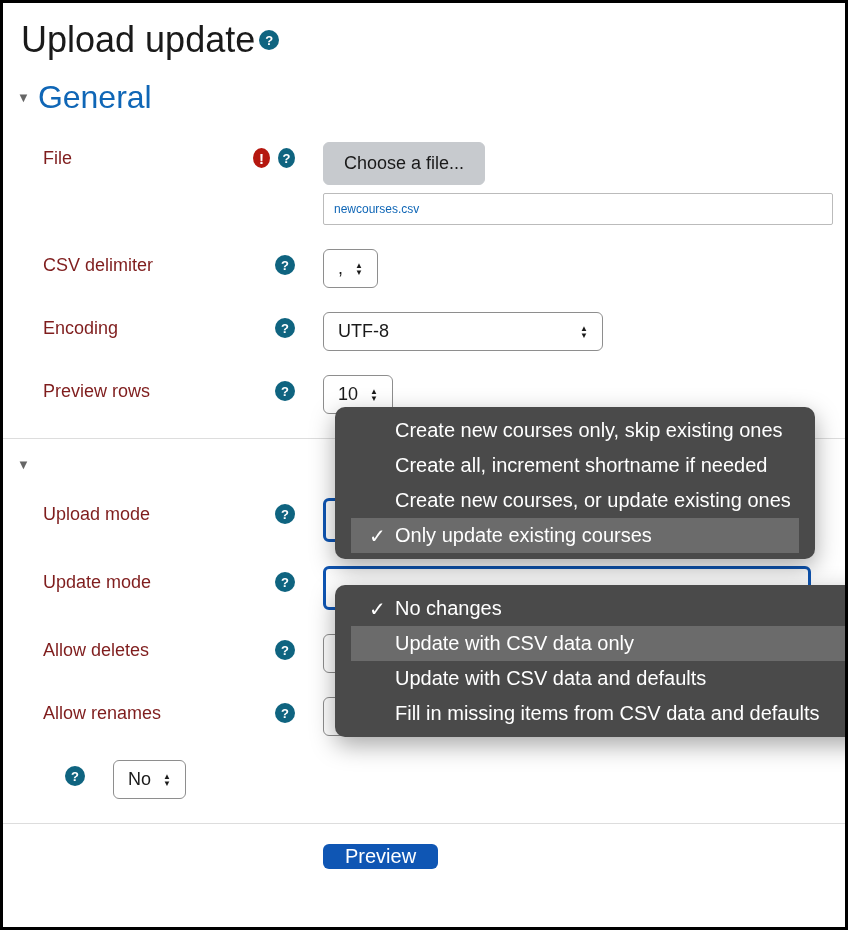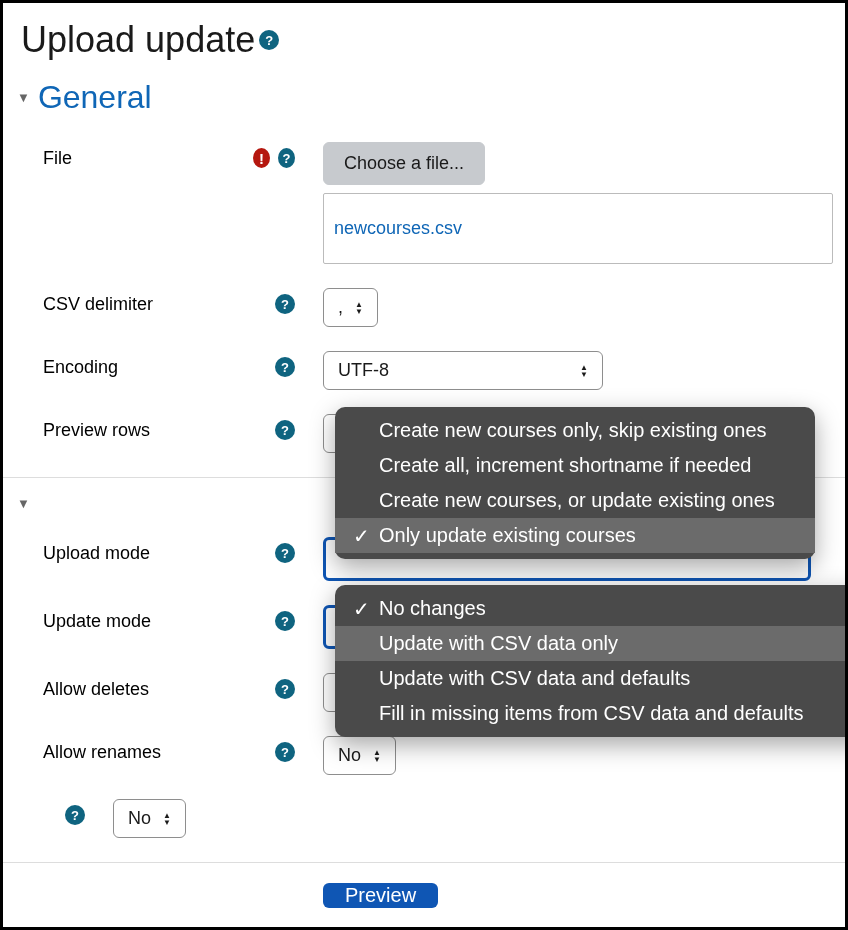--- a/index.html
+++ b/index.html
@@ -67,21 +67,21 @@
       font-weight: 400;
     }
     .field-row {
       display: flex;
       align-items: flex-start;
       padding: 12px 0 12px 40px;
       font-size: 18px;
     }
     .field-label {
       width: 210px;
-      color: #000000;
+      color: #7f1d1d;
       padding-top: 6px;
     }
     .field-icons {
       width: 70px;
       display: flex;
       gap: 8px;
       align-items: center;
       padding-top: 6px;
       justify-content: flex-end;
       padding-right: 28px;
@@ -94,23 +94,23 @@
       border: 1px solid #c7cace;
       color: #1a1a1a;
       padding: 10px 20px;
       font-size: 18px;
       border-radius: 6px;
       cursor: pointer;
     }
     .file-name-box {
       margin-top: 8px;
       border: 1px solid #bbb;
-      padding: 24px 10px;
+      padding: 8px 10px;
       color: #0f66b6;
-      font-size: 18px;
+      font-size: 12px;
       border-radius: 2px;
       width: 100%;
       max-width: 510px;
     }
     .select {
       display: inline-flex;
       align-items: center;
       border: 1px solid #8e8e8e;
       border-radius: 6px;
       padding: 8px 14px;
@@ -135,21 +135,21 @@
     .divider {
       height: 1px;
       background: #ddd;
       margin: 12px 0 8px 0;
     }
     .overlay-menu {
       position: absolute;
       background: #4a4a4a;
       border-radius: 10px;
       box-shadow: 0 8px 24px rgba(0,0,0,0.35);
-      padding: 6px 0;
+      padding: 6px 16px;
       color: #fff;
       font-size: 20px;
     }
     .menu-item {
       padding: 6px 22px 6px 44px;
       cursor: pointer;
       position: relative;
       white-space: nowrap;
     }
     .menu-item.selected::before {

